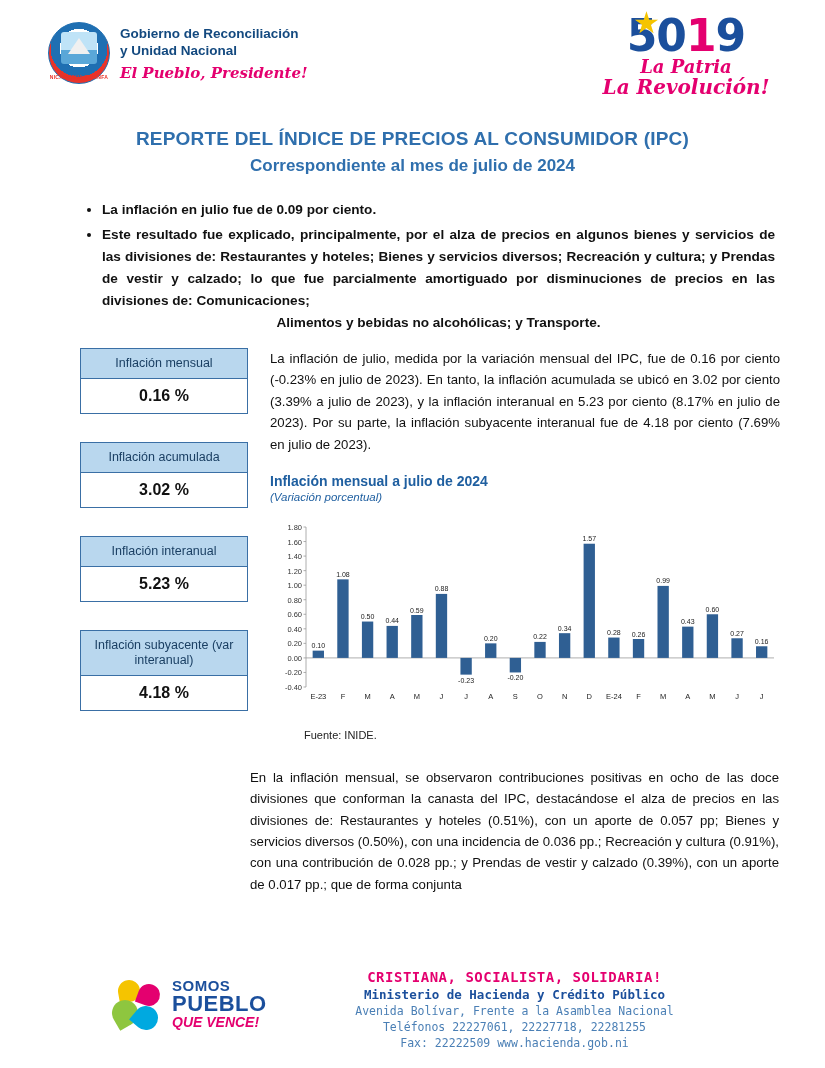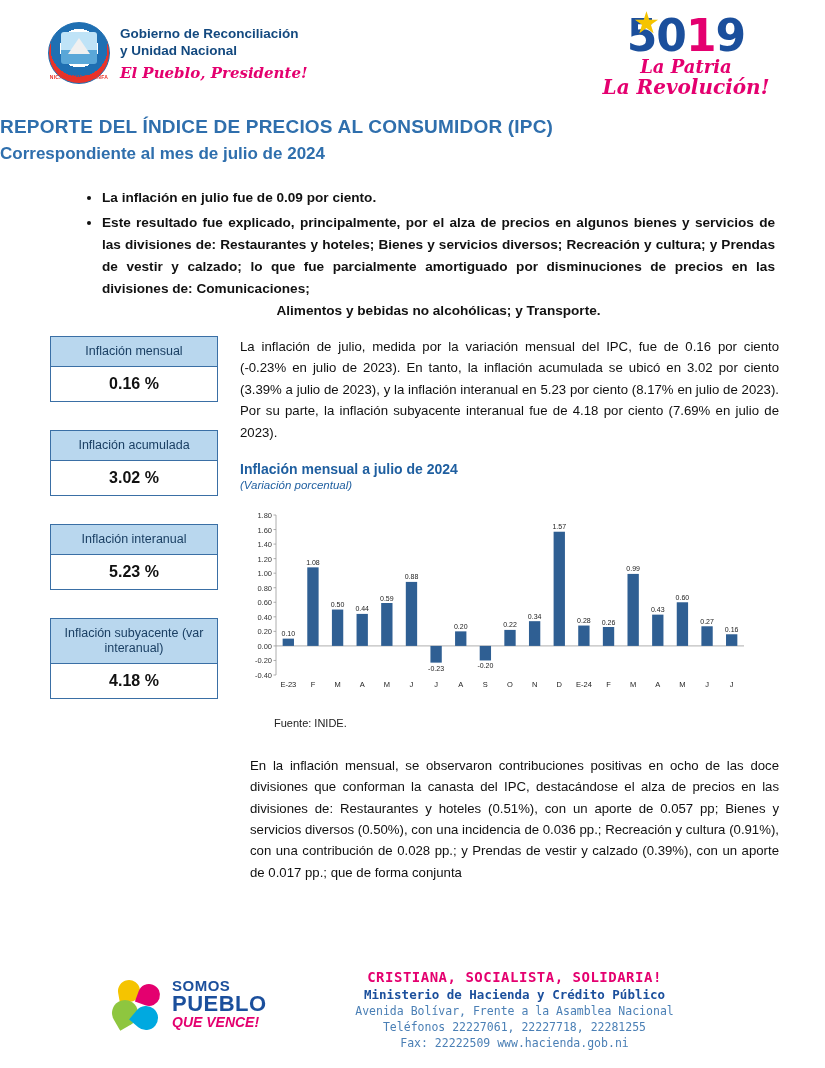--- a/index.html
+++ b/index.html
@@ -77,21 +77,21 @@
     color:#f5c400; font-size:30px; line-height:1;
   }
   .logo-4519 .sub1, .logo-4519 .sub2 {
     color:#e4006f; font-style:italic; font-weight:bold;
     font-family:"DejaVu Serif", serif;
   }
   .logo-4519 .sub1 { font-size:18px; margin-top:-2px; }
   .logo-4519 .sub2 { font-size:20px; margin-top:-2px; }
 
   
-  .title-block { margin-top: 4px; }
+  .title-block { text-align:center; margin-top: 16px; }
   .title-main {
     color:#2f6fad; font-size:19px; font-weight:bold; letter-spacing:.2px;
   }
   .title-sub {
     color:#2f6fad; font-size:17px; font-weight:bold; margin-top:6px;
   }
 
   
   .bullets {
     margin: 22px 50px 0 62px;
@@ -100,21 +100,21 @@
     font-size: 13.6px; font-weight:bold; color:#111;
     text-align: justify;
     line-height: 1.62;
     margin-bottom: 2px;
   }
   .bullets li::marker { font-size: 14px; }
   .bullets li span.last-center { display:block; text-align:center; }
 
   
   .body-wrap {
-    display:flex; margin-top: 14px; padding: 0 46px 0 50px;
+    display:flex; margin-top: 14px; padding: 0 46px 0 80px;
   }
   .left-col { width: 168px; flex: none; }
   .right-col { flex:1; padding-left: 22px; }
 
   .kpi { margin-bottom: 16px; }
   .kpi-head {
     background:#b9d7ee; border:1px solid #3a6fa5;
     color:#1a3f63; font-size:12.5px; text-align:center;
     padding:7px 4px; line-height:1.2;
   }

